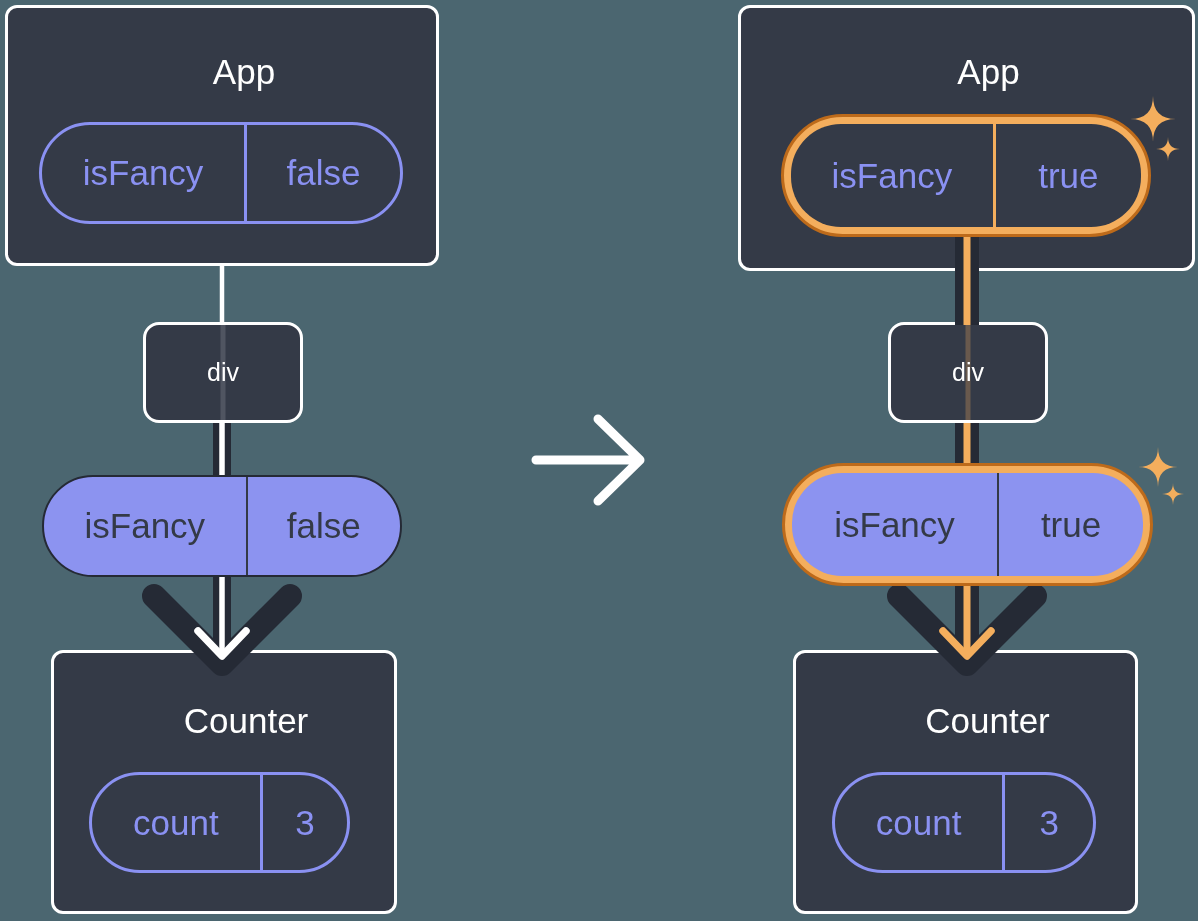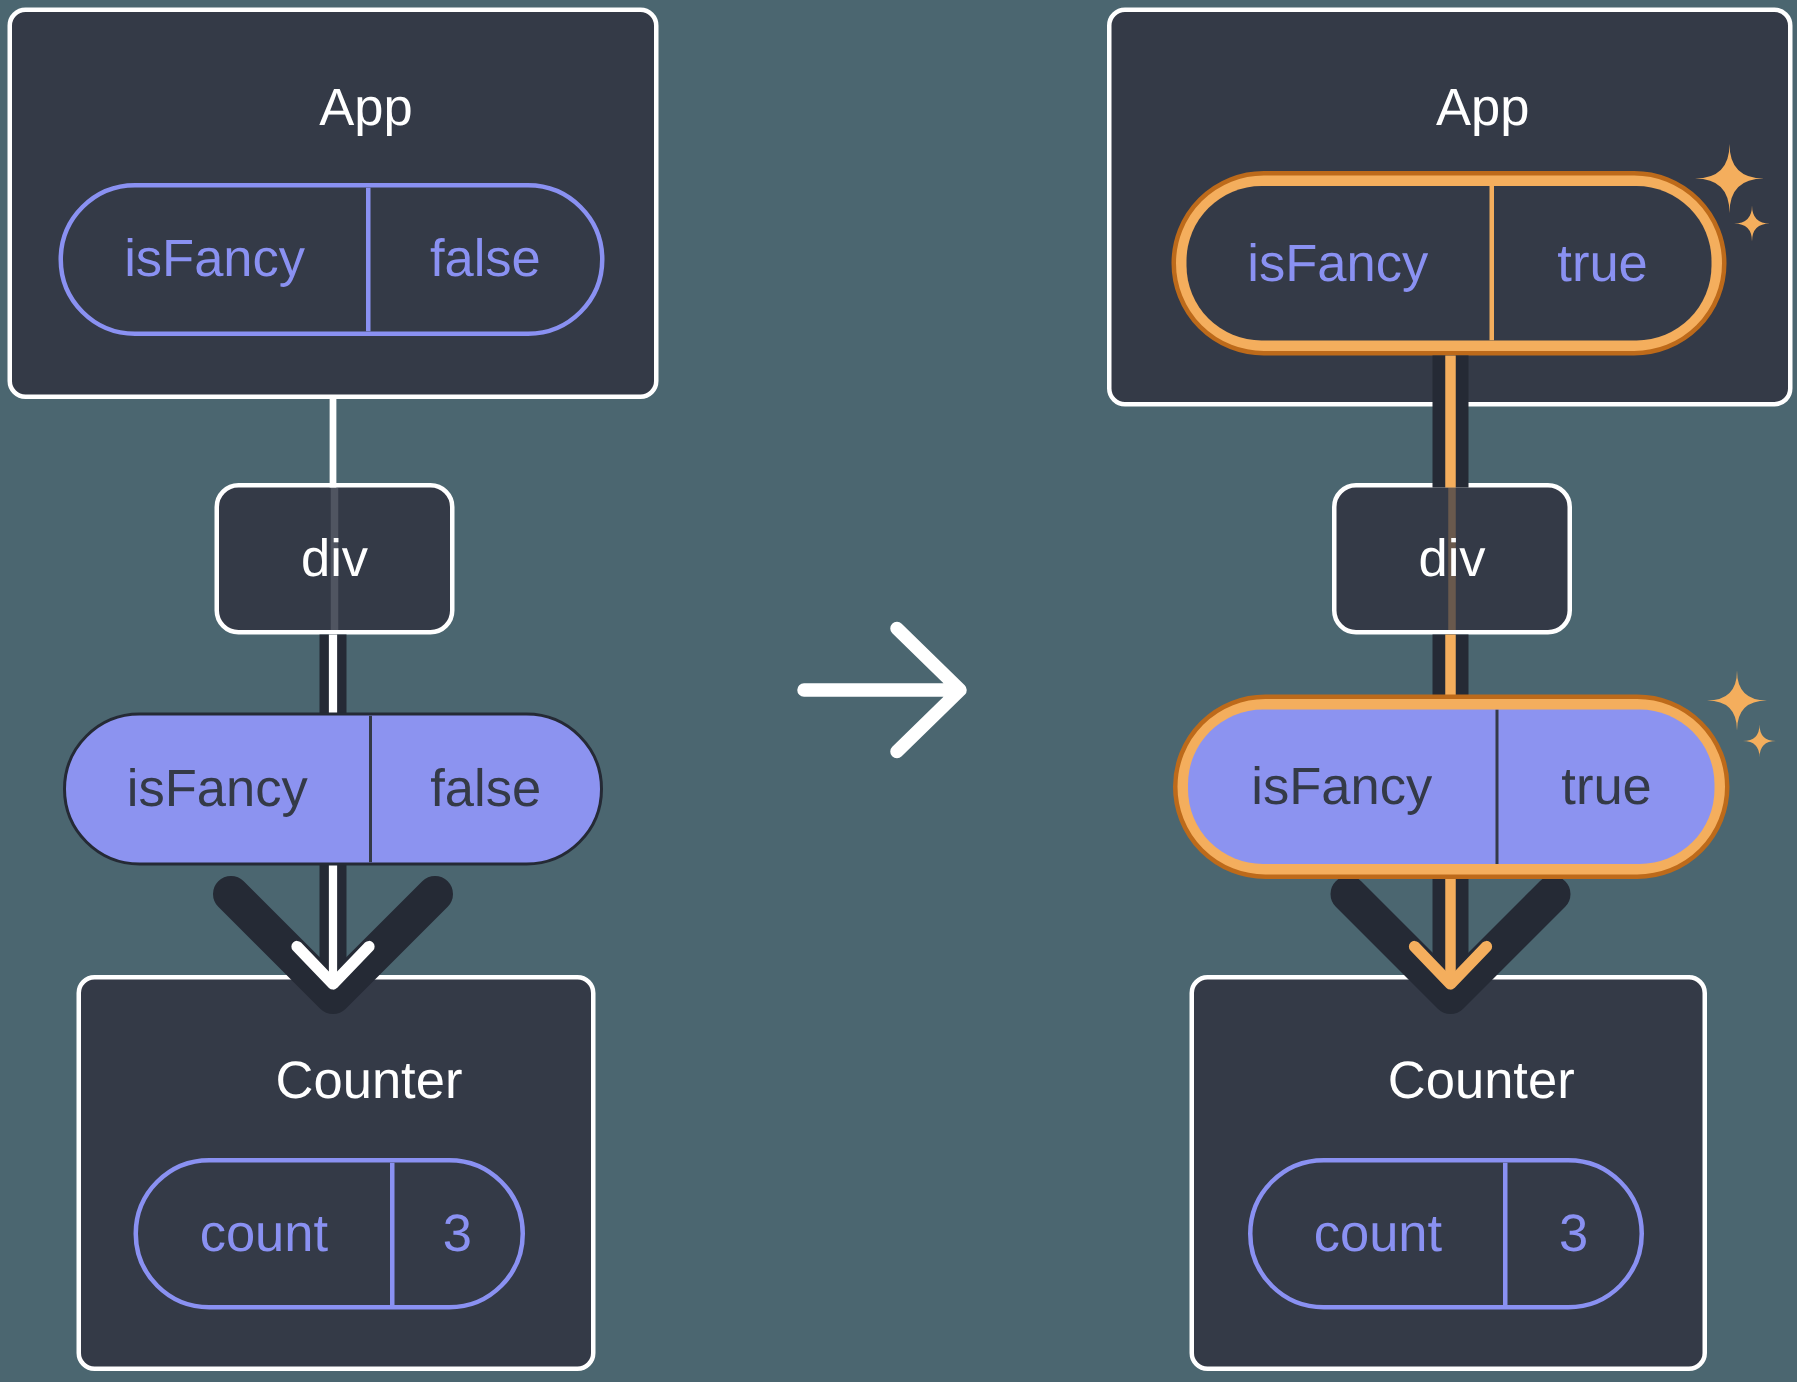--- a/index.html
+++ b/index.html
@@ -10,21 +10,21 @@
   html,body{margin:0;padding:0;}
   body{font-family:"Liberation Sans", sans-serif; background:var(--bg);}
   .stage{position:relative;width:1198px;height:921px;background:var(--bg);overflow:hidden;}
   .layer{position:absolute;left:0;top:0;width:1198px;height:921px;pointer-events:none;}
 
   .card{position:absolute;background:var(--card);border:3.5px solid var(--cardBorder);
         border-radius:12px;box-sizing:border-box;}
   .card.small{border-radius:16px;display:flex;align-items:center;justify-content:center;}
   .card-title{position:absolute;left:0;right:0;text-align:center;color:var(--white);
         font-size:35px;font-weight:500;line-height:1;margin-left:44px;}
-  .node-label{color:var(--white);font-size:35px;font-weight:500;position:relative;z-index:2;}
+  .node-label{color:var(--white);font-size:25px;font-weight:500;position:relative;z-index:2;}
 
   .ghost{position:absolute;top:0;bottom:0;left:50%;width:5px;transform:translateX(-50%);z-index:1;}
   .ghost.white{background:rgba(255,255,255,0.14);}
   .ghost.amber{background:rgba(244,174,93,0.28);}
 
   .pill{position:absolute;display:flex;align-items:stretch;border-radius:60px;
         box-sizing:border-box;overflow:hidden;}
   .pill .cell{display:flex;align-items:center;justify-content:center;font-size:35px;box-sizing:border-box;}
   .outline-pill{border:3px solid var(--purple);color:var(--purple);}
   .outline-pill .cell.first{border-right:3px solid var(--purple);}

